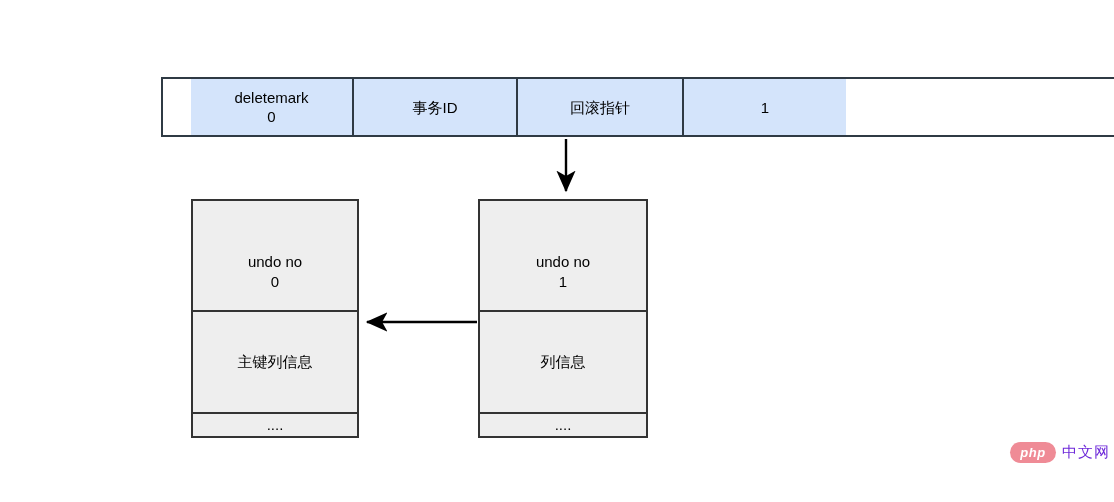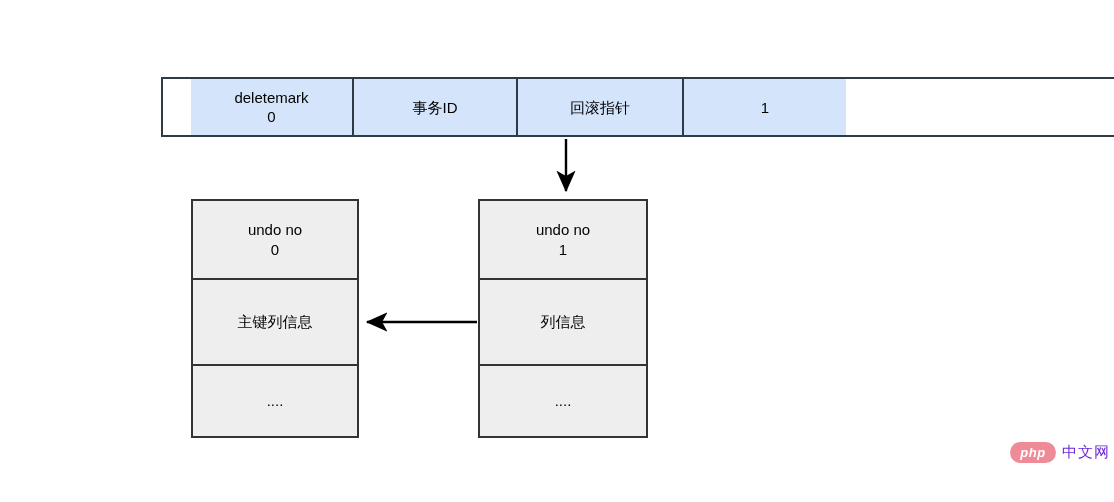--- a/index.html
+++ b/index.html
@@ -84,22 +84,22 @@
     display: flex;
     flex-direction: column;
     align-items: center;
     justify-content: center;
     font-size: 15px;
     line-height: 20px;
     text-align: center;
     white-space: pre-line;
   }
   .undo-seg:last-child { border-bottom: none; }
-  .seg-head { height: 79px; }
-  .seg-mid  { height: 86px; }
+  .seg-head { height: 79px; margin-top: 32px; }
+  .seg-mid  { height: 102px; }
   .seg-tail { flex: 1 1 auto; }
 
   
   .arrow-svg {
     position: absolute;
     left: 0; top: 0;
     width: 1114px;
     height: 502px;
     pointer-events: none;
   }

